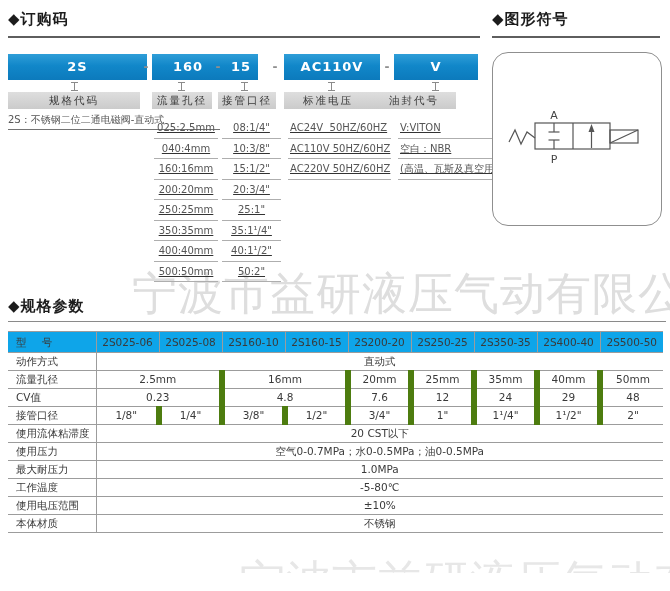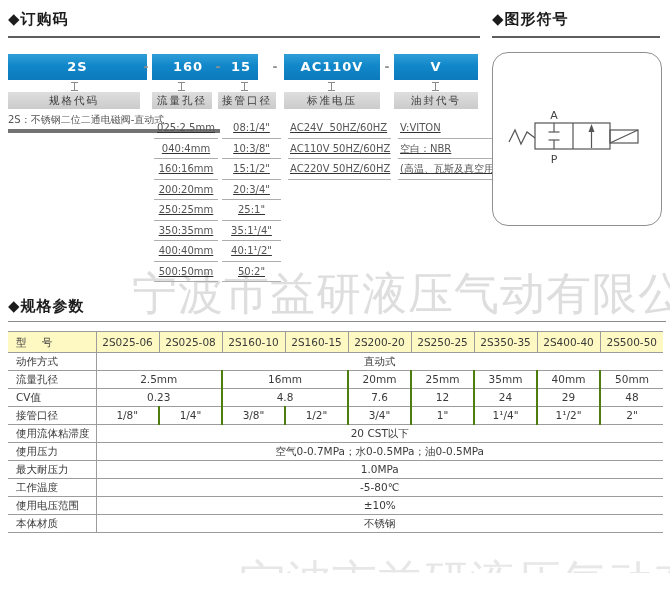--- a/index.html
+++ b/index.html
@@ -21,51 +21,51 @@
   
   .conn{position:absolute;top:82px;width:9px;height:9px;z-index:2;}
   .conn::before{content:"";position:absolute;left:4px;top:0;bottom:0;width:1px;background:#8a8a8a;}
   .conn::after{content:"";position:absolute;left:1px;right:1px;top:0;height:1px;background:#8a8a8a;box-shadow:0 8px 0 #8a8a8a;}
   .cn1{left:70px}.cn2{left:177px}.cn3{left:240px}.cn4{left:327px}.cn5{left:431px}
   
   .code-label{position:absolute;top:92px;height:17px;line-height:17px;text-align:center;
               font-size:10.5px;color:#3a3a3a;letter-spacing:2px;
               background:linear-gradient(180deg,#dedede,#cbcbcb);z-index:2;}
   .l1{left:8px;width:132px}.l2{left:152px;width:60px}.l3{left:218px;width:58px}
-  .l4{left:284px;width:96px}.l5{left:394px;width:84px}
+  .l4{left:284px;width:88px}.l5{left:372px;width:84px}
   
   .opts{position:absolute;top:114px;margin:4px;padding:0;list-style:none;z-index:2;text-decoration:underline;}
   .opts li{height:19.5px;line-height:19.5px;border-bottom:1px solid #aeaeae;
            font-size:10px;color:#555;text-align:center;white-space:pre;}
   .opts.left li{text-align:left;padding-left:2px;}
   .o-bore{left:150px;width:64px}.o-port{left:218px;width:59px}
   .o-volt{left:284px;width:103px}.o-seal{left:394px;width:98px}
   .spec-note{position:absolute;left:8px;top:111px;width:212px;height:18px;line-height:18px;
-             border-bottom:4px solid #737373;font-size:10px;color:#555;white-space:pre;z-index:2;}
+             border-bottom:1px solid #737373;font-size:10px;color:#555;white-space:pre;z-index:2;}
   
   .symbol-box{position:absolute;left:492px;top:52px;width:168px;height:172px;
               border:1px solid #8f8f8f;border-radius:16px;z-index:2;background:#fff;}
   .symbol-box svg{display:block;}
   
   .watermark{position:absolute;z-index:1;color:#dedede;white-space:nowrap;
              font-size:45px;letter-spacing:1px;}
   .wm1{left:132px;top:264px;}
   .wm2{left:240px;top:552px;height:21px;overflow:hidden;color:#e7e7e7;}
   
   .spec-wrap{position:absolute;left:8px;top:331px;z-index:2;}
   table{border-collapse:collapse;table-layout:fixed;width:655px;font-size:10.5px;color:#3a3a3a;
         border-bottom:1px solid #9c9c9c;}
   col.c0{width:88px}col.cn{width:63px}
   td{border-top:1px solid #9c9c9c;padding:2px 3px;line-height:13px;height:13px;
      overflow:hidden;white-space:nowrap;}
-  tr.hdr td{background:#fef9c3;text-align:center;border-left:1px solid #9c9c9c;line-height:16px;height:16px;}
+  tr.hdr td{background:#0ea5e9;text-align:center;border-left:1px solid #9c9c9c;line-height:16px;height:16px;}
   tr.hdr td:first-child{border-left:none;text-align:left;padding-left:8px;letter-spacing:6px;}
   td.lbl{border-right:1px solid #9c9c9c;padding-left:8px;}
   td.c{text-align:center;}
-  td.vl{border-left:2px solid #4d7c0f;}
+  td.vl{border-left:6px solid #4d7c0f;}
 </style>
 </head>
 <body>
 
 <div class="page">
 
   <div class="heading" style="left:8px;top:10px;text-align:center;">
     <span>◆</span><span>订购码</span>
   </div>
   <div class="hrule" style="left:8px;top:36px;width:472px;"></div>

